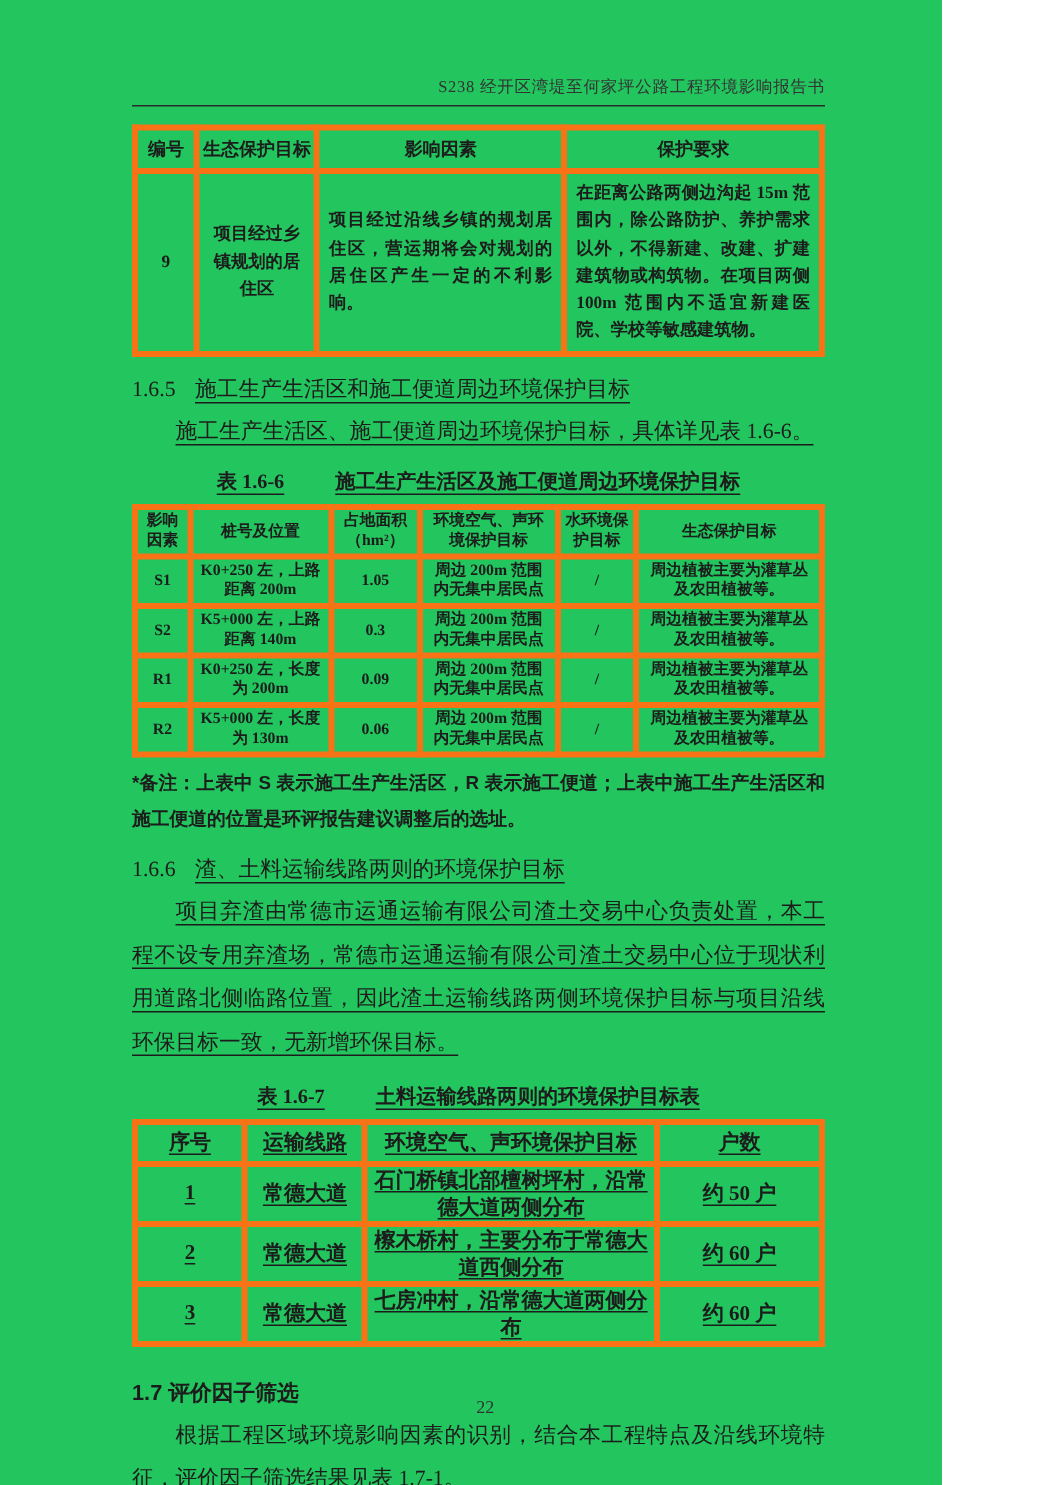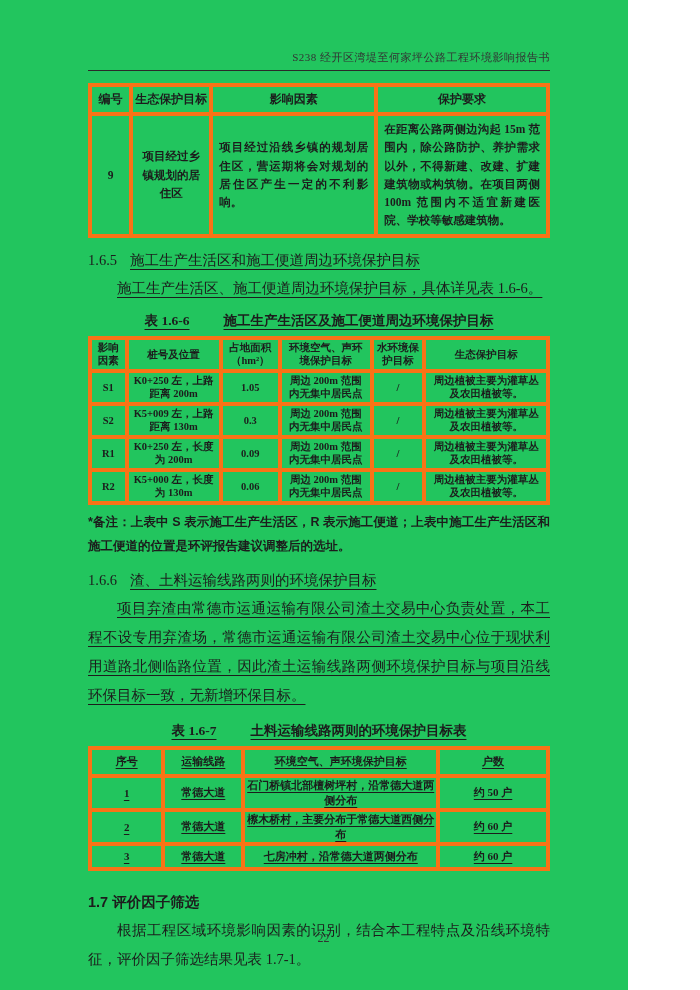--- a/index.html
+++ b/index.html
@@ -21,21 +21,21 @@
   
   .t1 { margin-top:12px; font-size:11.5px; }
   .t1 th { height:29px; font-size:12px; }
   .t1 td { padding:4px 6px; line-height:18.3px;margin-top:44px; }
   .t1 .cell-just { text-align:justify; text-justify:inter-character; }
   
   .t2 { font-size:10.5px; line-height:13.5px; }
   .t2 th { height:30px; padding:1px 3px; }
   .t2 td { height:29px; padding:1px 3px; }
   
-  .t3 { font-size:11px; }
+  .t3 { font-size:14px; }
   .t3 th { height:28px; }
   .t3 td { height:25px; }
   .t3 .u-cell { text-decoration:underline; text-underline-offset:3px; }
   
   .sec-h {
     font-size:14.5px; font-weight:normal; margin-top:11px; line-height:22px;
   }
   .sec-h .h-num { margin-right:13px; }
   .sec-h .h-title { text-decoration:underline; text-underline-offset:4px; }
   .para {
@@ -123,21 +123,21 @@
     <tr>
       <td class="c">S1</td>
       <td class="c">K0+250 左，上路距离 200m</td>
       <td class="c">1.05</td>
       <td class="c">周边 200m 范围内无集中居民点</td>
       <td class="c">/</td>
       <td class="c">周边植被主要为灌草丛及农田植被等。</td>
     </tr>
     <tr>
       <td class="c">S2</td>
-      <td class="c">K5+009 左，上路距离 130m</td>
+      <td class="c">K5+000 左，上路距离 140m</td>
       <td class="c">0.3</td>
       <td class="c">周边 200m 范围内无集中居民点</td>
       <td class="c">/</td>
       <td class="c">周边植被主要为灌草丛及农田植被等。</td>
     </tr>
     <tr>
       <td class="c">R1</td>
       <td class="c">K0+250 左，长度为 200m</td>
       <td class="c">0.09</td>
       <td class="c">周边 200m 范围内无集中居民点</td>

